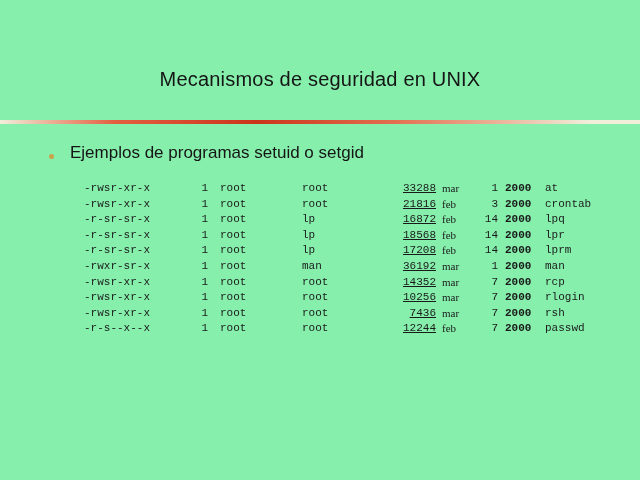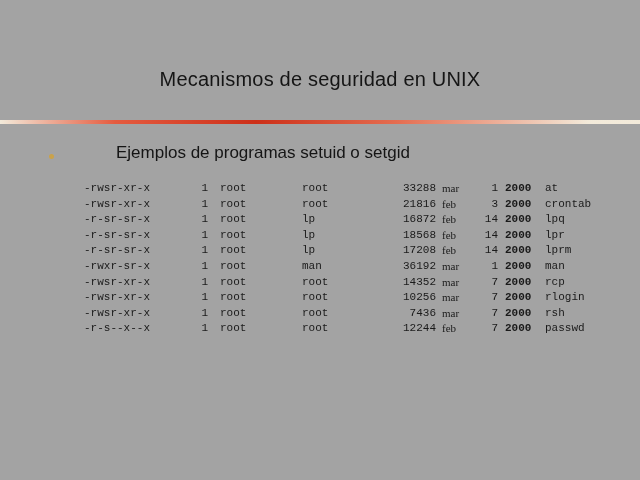--- a/index.html
+++ b/index.html
@@ -12,21 +12,21 @@
     background: #fdf6e3;
     font-family: "Liberation Sans", sans-serif;
     overflow: hidden;
     position: relative;
   }
   .slide {
     position: absolute;
     left: 0; top: 0;
     width: 640px;
     height: 480px;
-    background: #a3a3a3;
+    background: #86efac;
   }
   .slide-title {
     position: absolute;
     top: 68px;
     left: 0;
     width: 640px;
     text-align: center;
     font-size: 20px;
     color: #151515;
     font-family: "Liberation Sans", sans-serif;
@@ -61,40 +61,39 @@
     left: 1px;
     top: 2px;
     width: 5px;
     height: 5px;
     border-radius: 50%;
     background: #caa24a;
   }
   .bullet-text {
     font-size: 17px;
     color: #151515;
-    margin-left: 46px;
   }
   .listing {
     position: absolute;
     top: 181px;
     left: 84px;
     font-family: "Liberation Mono", monospace;
     font-size: 11px;
     color: #1a1a1a;
     line-height: 15.6px;
     white-space: pre;
   }
   .listing-row {
     display: flex;
   }
   .c-perm  { width: 100px; }
   .c-links { width: 24px;  text-align: right; }
   .c-owner { width: 82px;  padding-left: 12px; }
   .c-group { width: 86px; }
-  .c-size  { width: 48px;  text-align: right; }
+  .c-size  { width: 48px;  text-align: right; text-decoration: underline; }
   .c-month { width: 34px;  padding-left: 6px; font-family: Liberation Serif, serif; }
   .c-day   { width: 22px;  text-align: right; }
   .c-year  { width: 40px;  padding-left: 7px; font-weight: bold; }
   .c-name  { white-space: pre; }
 </style>
 </head>
 <body>
 
 <div class="slide">
 

